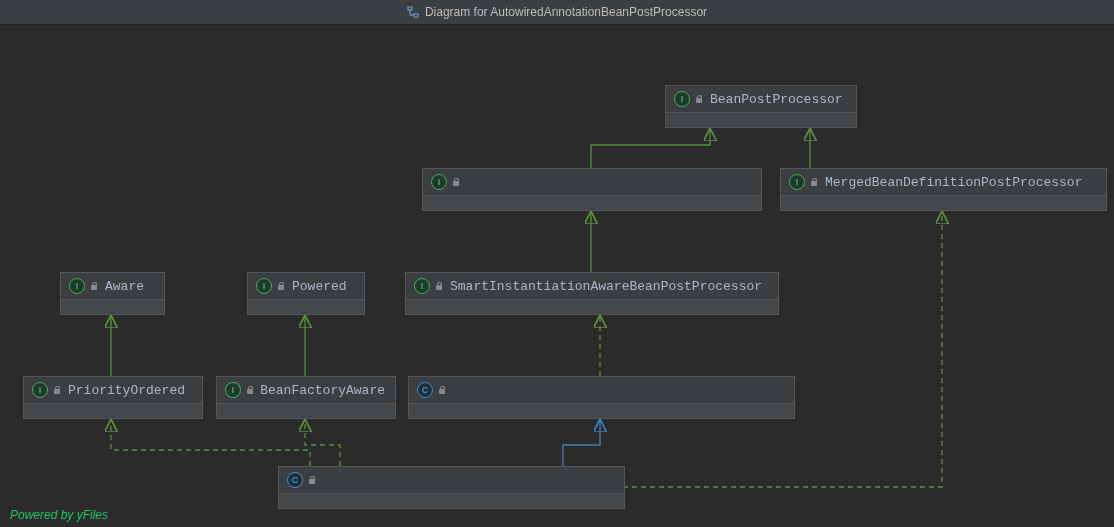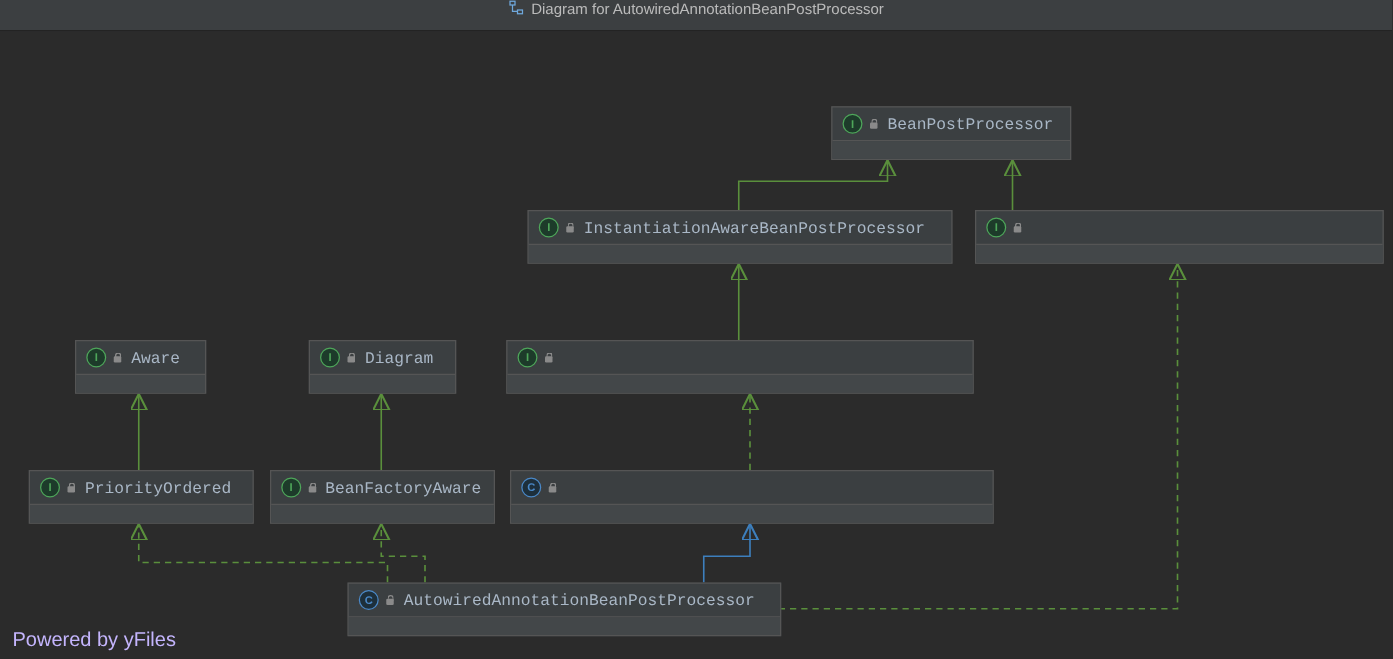--- a/index.html
+++ b/index.html
@@ -7,21 +7,21 @@
     width:1114px;height:527px;
     background:#2b2b2b;
     font-family:"Segoe UI",Arial,sans-serif;
     font-size:12px;
     color:#a9b7c6;
     overflow:hidden;
   }
   .titlebar{
     height:24px;
     background:#3c3f41;
-    display:flex;justify-content:center;
+    display:flex;align-items:center;justify-content:center;
     border-bottom:1px solid #232323;
     color:#bbb;
   }
   .titlebar .ticon{
     width:12px;height:12px;margin-right:6px;
     display:inline-block;
   }
   .canvas{
     position:relative;
     width:1114px;height:503px;
@@ -61,21 +61,21 @@
   .lock::before{
     content:"";position:absolute;left:2px;top:4px;width:6px;height:5px;
     background:#8a8a8a;border-radius:1px;
   }
   .lock::after{
     content:"";position:absolute;left:3px;top:1px;width:3px;height:4px;
     border:1px solid #8a8a8a;border-bottom:none;border-radius:3px 3px 0 0;
   }
   .credit{
     position:absolute;left:10px;bottom:6px;
-    color:#c4b5fd;font-size:16px;
+    color:#22c55e;font-size:12px;font-style:italic;
   }
   svg.links{
     position:absolute;left:0;top:0;
     width:1114px;height:503px;
     pointer-events:none;
   }
 </style>
 </head>
 <body>
 
@@ -129,55 +129,56 @@
       <span class="lock"></span>
       <span>BeanPostProcessor</span>
     </div>
     <div class="body"></div>
   </div>
 
   <div class="box" style="left:422px;top:143px;width:338px">
     <div class="hdr">
       <span class="ico iface">I</span>
       <span class="lock"></span>
-      <span>InstantiationAwareBeanPostProcessor</span>
     </div>
     <div class="body"></div>
   </div>
 
   <div class="box" style="left:780px;top:143px;width:325px">
     <div class="hdr">
       <span class="ico iface">I</span>
       <span class="lock"></span>
+      <span>MergedBeanDefinitionPostProcessor</span>
     </div>
     <div class="body"></div>
   </div>
 
   <div class="box" style="left:60px;top:247px;width:103px">
     <div class="hdr">
       <span class="ico iface">I</span>
       <span class="lock"></span>
       <span>Aware</span>
     </div>
     <div class="body"></div>
   </div>
 
   <div class="box" style="left:247px;top:247px;width:116px">
     <div class="hdr">
       <span class="ico iface">I</span>
       <span class="lock"></span>
-      <span>Diagram</span>
+      <span>Powered</span>
     </div>
     <div class="body"></div>
   </div>
 
   <div class="box" style="left:405px;top:247px;width:372px">
     <div class="hdr">
       <span class="ico iface">I</span>
       <span class="lock"></span>
+      <span>SmartInstantiationAwareBeanPostProcessor</span>
     </div>
     <div class="body"></div>
   </div>
 
   <div class="box" style="left:23px;top:351px;width:178px">
     <div class="hdr">
       <span class="ico iface">I</span>
       <span class="lock"></span>
       <span>PriorityOrdered</span>
     </div>
@@ -198,19 +199,18 @@
       <span class="ico cls">C</span>
       <span class="lock"></span>
     </div>
     <div class="body"></div>
   </div>
 
   <div class="box" style="left:278px;top:441px;width:345px">
     <div class="hdr">
       <span class="ico cls">C</span>
       <span class="lock"></span>
-      <span>AutowiredAnnotationBeanPostProcessor</span>
     </div>
     <div class="body"></div>
   </div>
 
   <div class="credit">Powered by yFiles</div>
 </div>
 
 </body></html>

